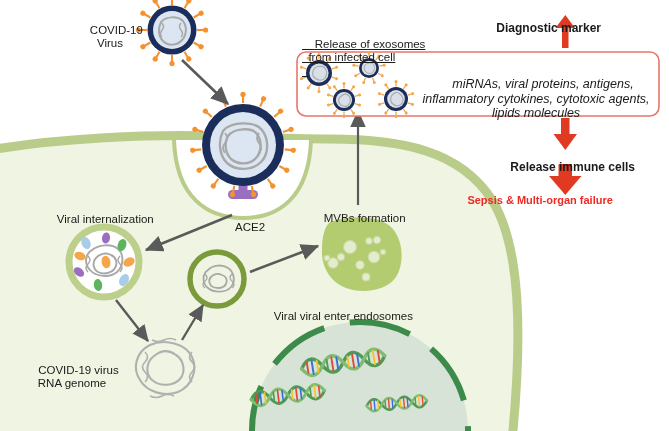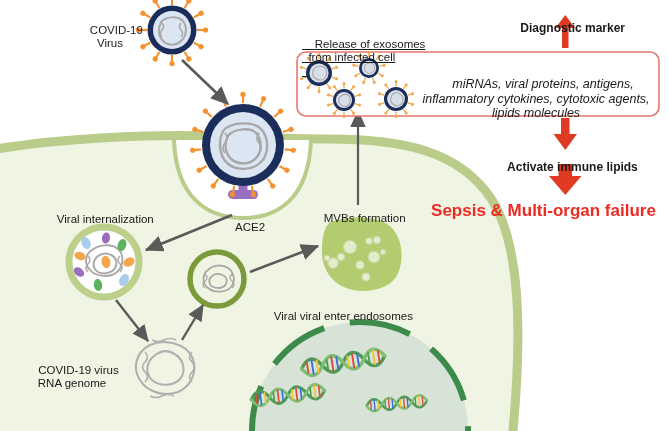--- a/index.html
+++ b/index.html
@@ -23,21 +23,21 @@
     height: 431px;
   }
   .lbl {
     position: absolute;
     color: #1a1a1a;
     line-height: 1.18;
     white-space: pre;
   }
   .lbl-plain  { font-size: 11.5px; }
   .lbl-bold   { font-size: 12px; font-weight: bold; }
-  .lbl-red    { font-size: 17px; font-weight: bold; color: #ee2a23; }
+  .lbl-red    { font-size: 11px; font-weight: bold; color: #ee2a23; }
   .lbl-body   { font-size: 12.5px; font-style: italic; }
   .center     { text-align: center; }
 </style>
 </head>
 <body>
 
 <div id="figure">
 
   <svg class="layer" viewBox="0 0 669 431">
     <defs>
@@ -328,32 +328,32 @@
   <div class="lbl lbl-plain center" style="left:62px; top:10px; width:96px;">
     <span>COVID-19
 Virus</span>
   </div>
 
   <div class="lbl lbl-plain" style="left:302px; top:24px;text-decoration:underline;">
     <span>Release of exosomes
   from infected cell</span>
   </div>
 
-  <div class="lbl lbl-bold center" style="left:480px; top:7px; width:172px;">
+  <div class="lbl lbl-bold center" style="left:456px; top:7px; width:172px;">
     <span>Diagnostic marker</span>
   </div>
 
   <div class="lbl lbl-body center" style="left:420px; top:62px; width:232px;">
     <span>miRNAs, viral proteins, antigens,
 inflammatory cytokines, cytotoxic agents,
 lipids molecules</span>
   </div>
 
   <div class="lbl lbl-bold center" style="left:482px; top:146px; width:168px;">
-    <span>Activate immune lipids</span>
+    <span>Release immune cells</span>
   </div>
 
   <div class="lbl lbl-red center" style="left:405px; top:181px; width:258px;">
     <span>Sepsis &amp; Multi-organ failure</span>
   </div>
 
   <div class="lbl lbl-plain" style="left:44px; top:199px;">
     <span>Viral internalization</span>
   </div>
 

